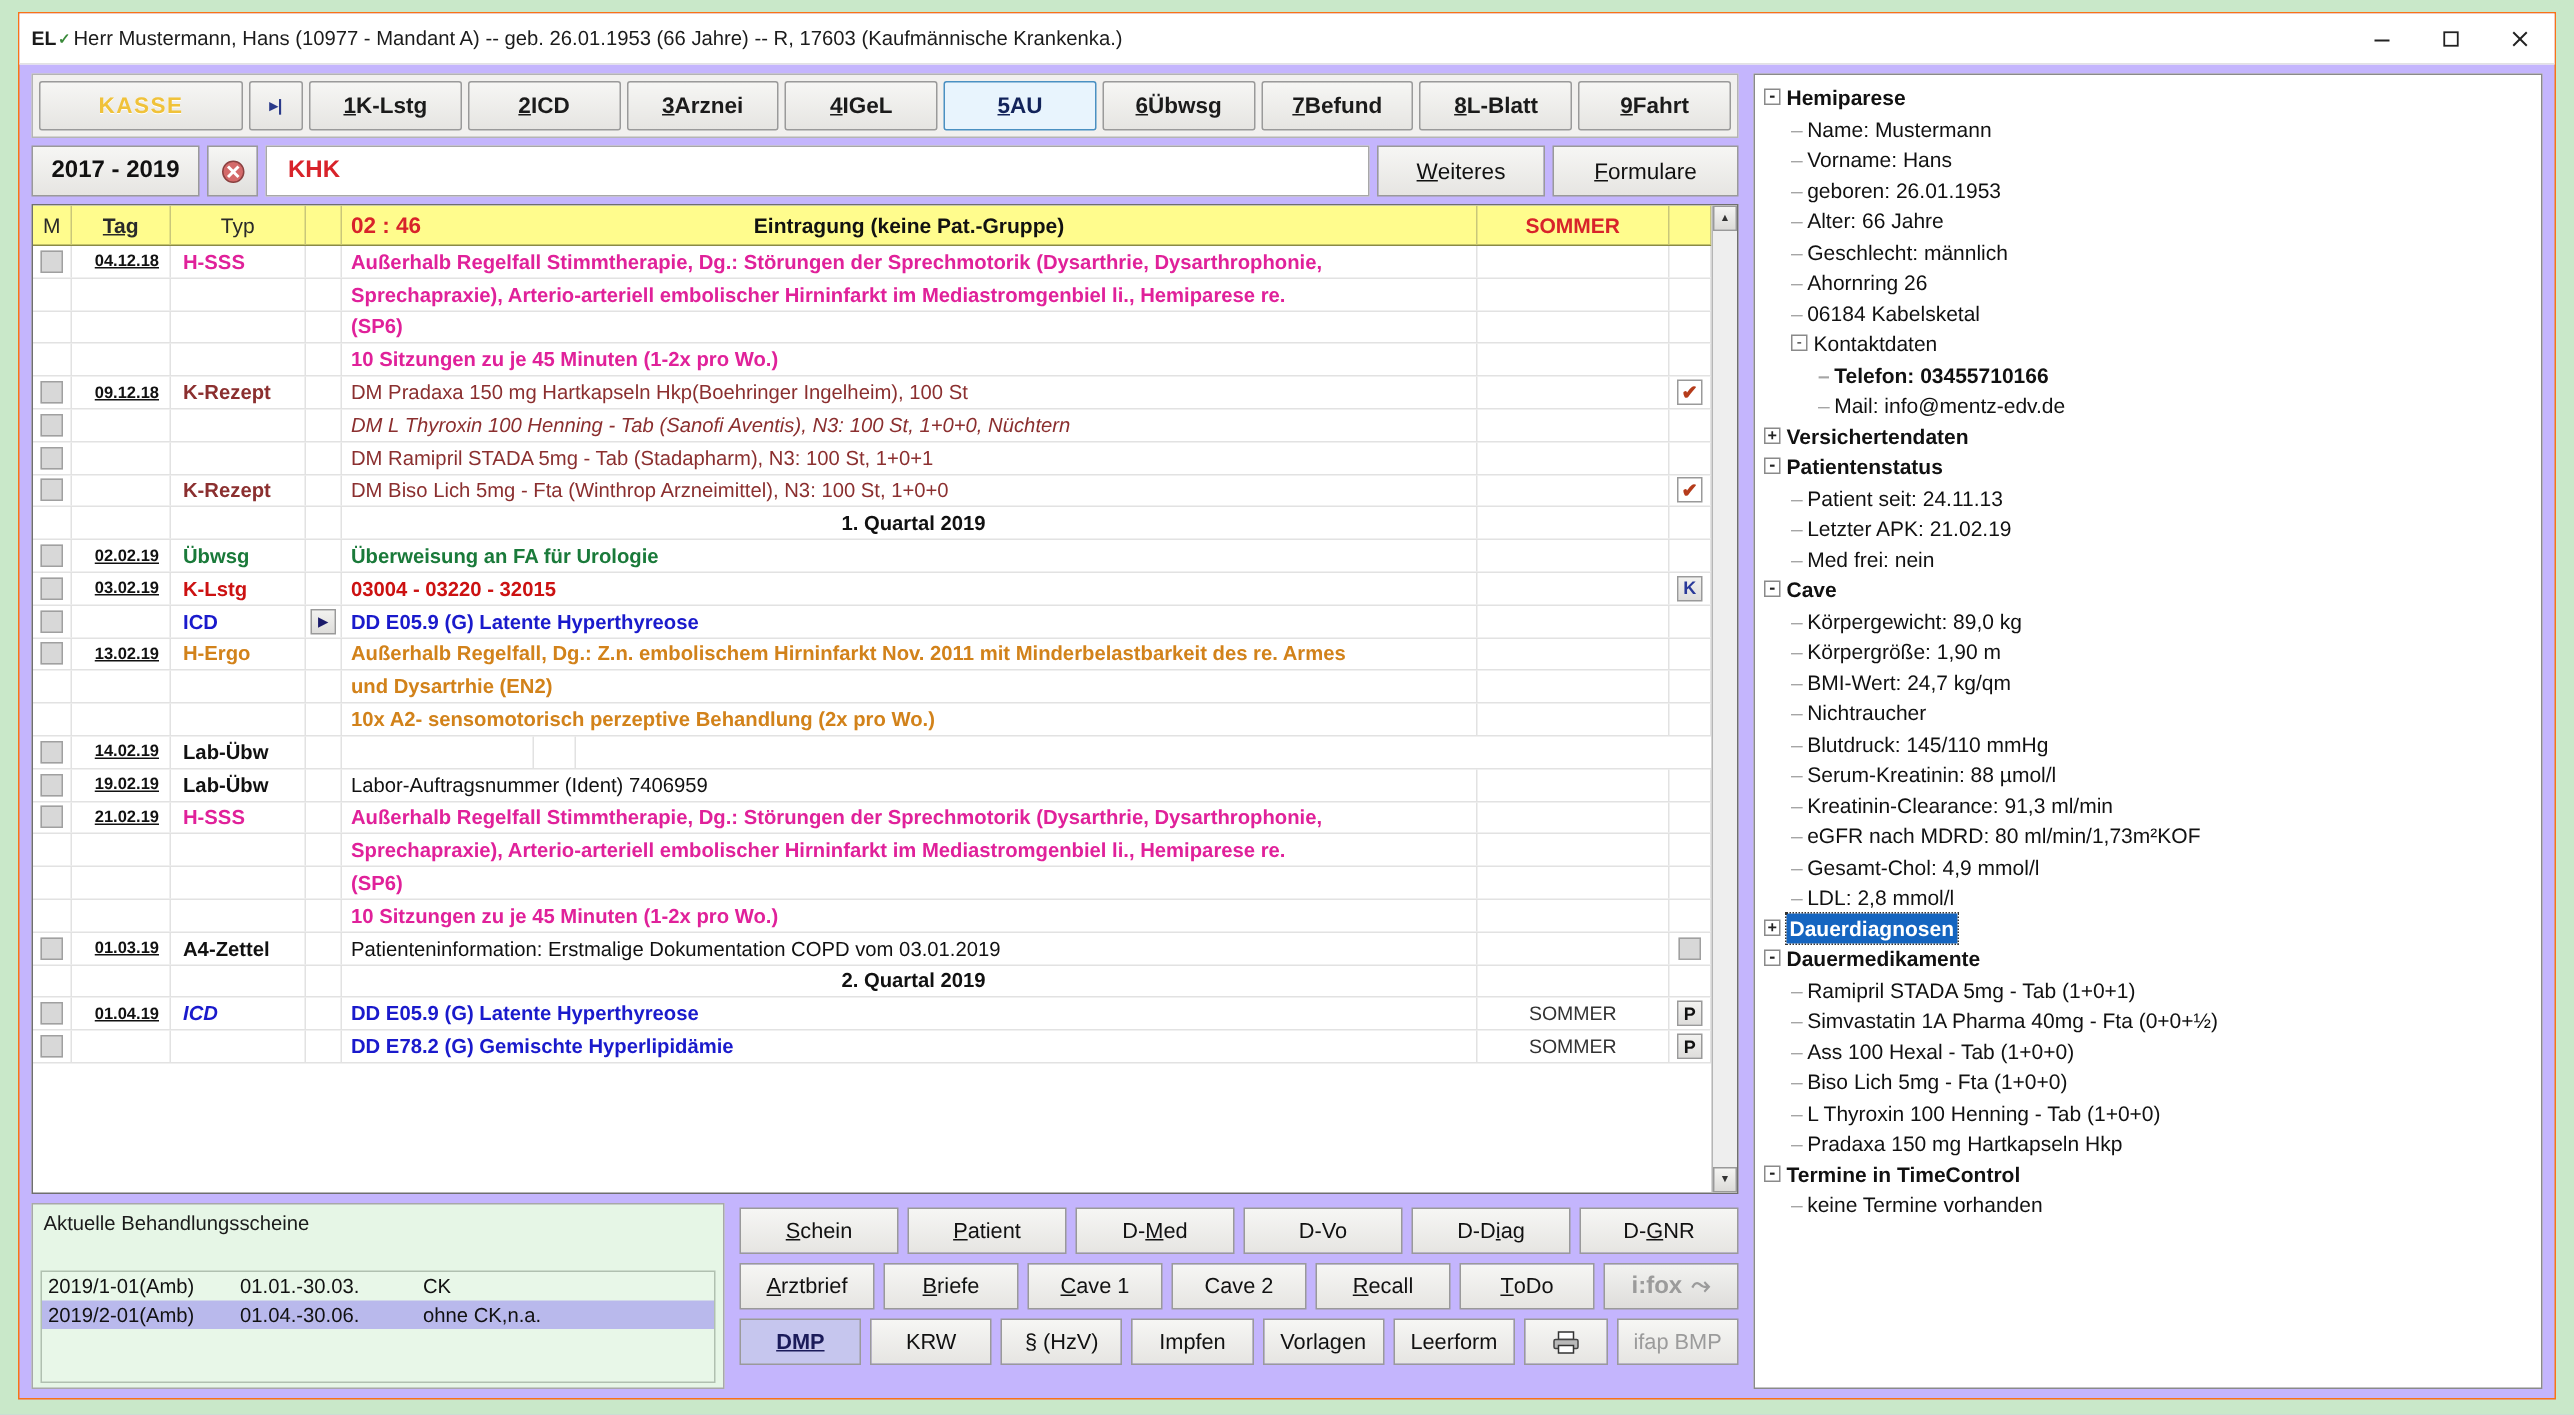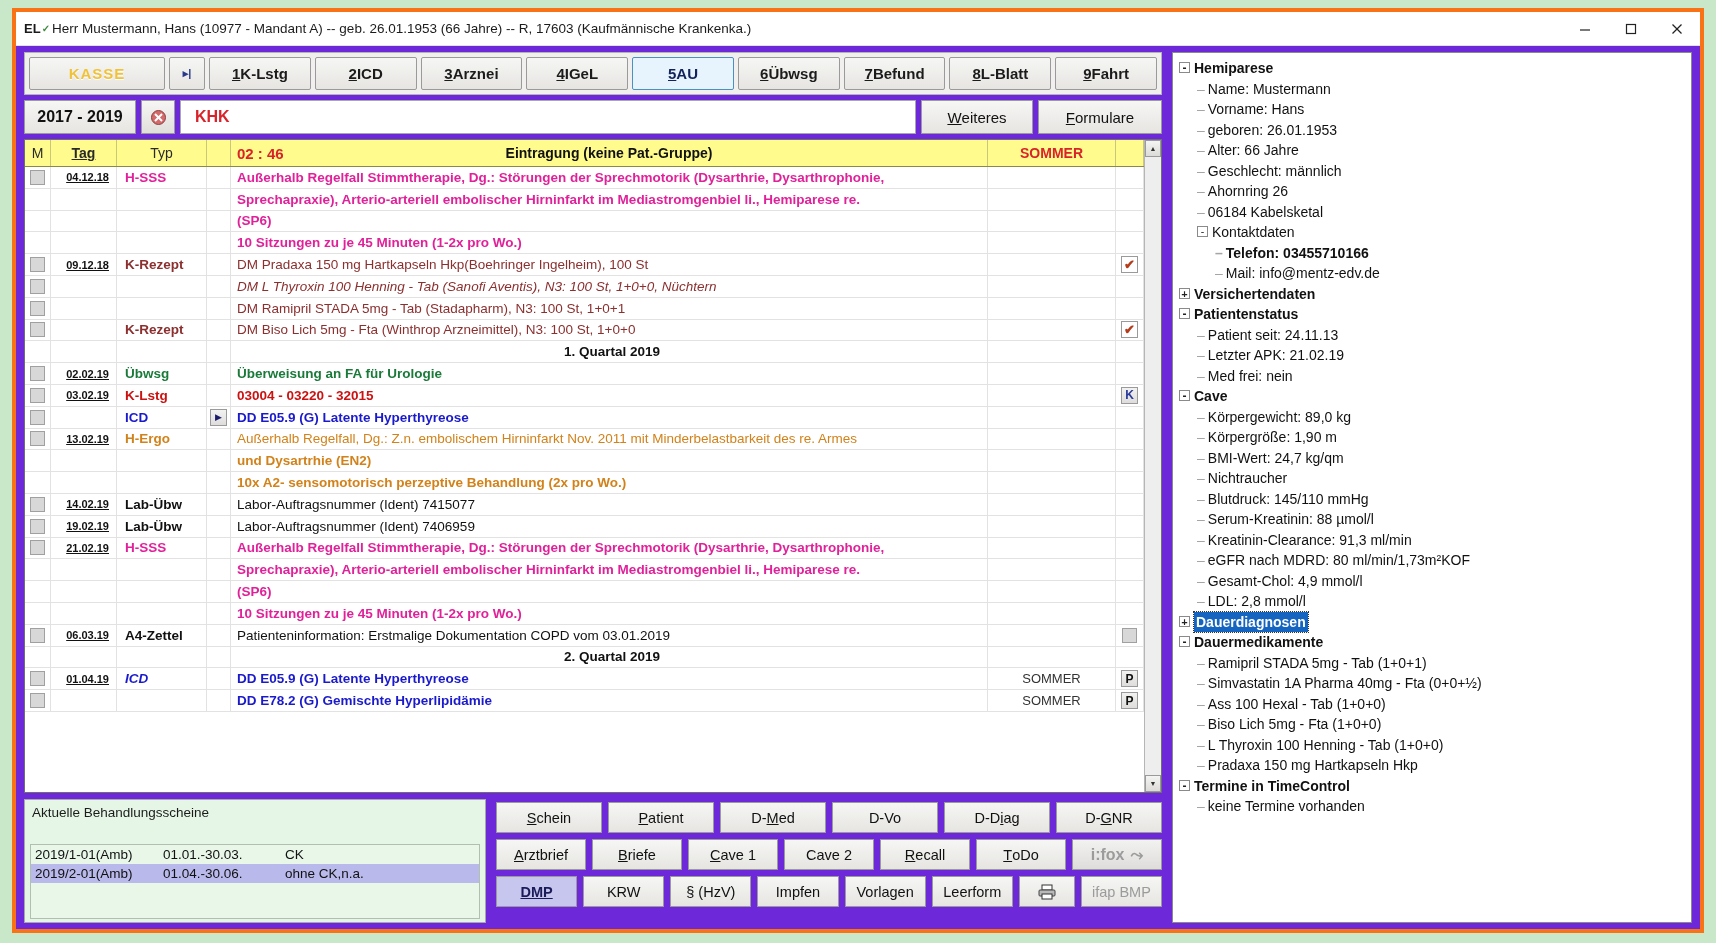--- a/index.html
+++ b/index.html
@@ -11,22 +11,22 @@
   #app {
     position: relative;
     width: 1716px; height: 943px;
     background: #c9e8c9;
     overflow: hidden;
   }
   .window {
     position: absolute;
     left: 12px; top: 8px;
     width: 1692px; height: 925px;
-    background: #6d28d9;
-    border: 4px solid #f97316;
+    background: #c4b5fd;
+    border: 1px solid #f97316;
     display: flex;
     flex-direction: column;
   }
   
   .titlebar {
     height: 34px;
     background: #ffffff;
     border-bottom: 1px solid #e2e2e2;
     display: flex;
     align-items: center;
@@ -578,21 +578,21 @@
                   <div class="c-som"></div>
                   <div class="c-flg"></div>
                 </div>
                 <div class="grow">
                   <div class="c-m">
                     <div class="mbox"></div>
                   </div>
                   <div class="c-tag">13.02.19</div>
                   <div class="c-typ" style="color: rgb(210, 130, 26); font-weight: bold;">H-Ergo</div>
                   <div class="c-arw"></div>
-                  <div class="c-txt" style="color: rgb(210, 130, 26); font-weight: normal; text-align: right;">Außerhalb Regelfall, Dg.: Z.n. embolischem Hirninfarkt Nov. 2011 mit Minderbelastbarkeit des re. Armes</div>
+                  <div class="c-txt" style="color: rgb(210, 130, 26); font-weight: bold; text-align: right;">Außerhalb Regelfall, Dg.: Z.n. embolischem Hirninfarkt Nov. 2011 mit Minderbelastbarkeit des re. Armes</div>
                   <div class="c-som"></div>
                   <div class="c-flg"></div>
                 </div>
                 <div class="grow">
                   <div class="c-m"></div>
                   <div class="c-tag"></div>
                   <div class="c-typ"></div>
                   <div class="c-arw"></div>
                   <div class="c-txt" style="color: rgb(210, 130, 26); font-weight: bold;">und Dysartrhie (EN2)</div>
                   <div class="c-som"></div>
@@ -607,21 +607,20 @@
                   <div class="c-som"></div>
                   <div class="c-flg"></div>
                 </div>
                 <div class="grow">
                   <div class="c-m">
                     <div class="mbox"></div>
                   </div>
                   <div class="c-tag">14.02.19</div>
                   <div class="c-typ" style="color: rgb(17, 17, 17); font-weight: bold;">Lab-Übw</div>
                   <div class="c-arw"></div>
-                  <div class="c-txt" style="color: rgb(17, 17, 17);">Labor-Auftragsnummer (Ident) 7415077</div>
                   <div class="c-som"></div>
                   <div class="c-flg"></div>
                 </div>
                 <div class="grow">
                   <div class="c-m">
                     <div class="mbox"></div>
                   </div>
                   <div class="c-tag">19.02.19</div>
                   <div class="c-typ" style="color: rgb(17, 17, 17); font-weight: bold;">Lab-Übw</div>
                   <div class="c-arw"></div>
@@ -664,21 +663,21 @@
                   <div class="c-typ"></div>
                   <div class="c-arw"></div>
                   <div class="c-txt" style="color: rgb(224, 33, 154); font-weight: bold;">10 Sitzungen zu je 45 Minuten (1-2x pro Wo.)</div>
                   <div class="c-som"></div>
                   <div class="c-flg"></div>
                 </div>
                 <div class="grow">
                   <div class="c-m">
                     <div class="mbox"></div>
                   </div>
-                  <div class="c-tag">06.03.19</div>
+                  <div class="c-tag">01.03.19</div>
                   <div class="c-typ" style="color: rgb(17, 17, 17); font-weight: bold;">A4-Zettel</div>
                   <div class="c-arw"></div>
                   <div class="c-txt" style="color: rgb(17, 17, 17);">Patienteninformation: Erstmalige Dokumentation COPD vom 03.01.2019</div>
                   <div class="c-som"></div>
                   <div class="c-flg">
                     <div class="mbox"></div>
                   </div>
                 </div>
                 <div class="grow">
                   <div class="c-m"></div>

